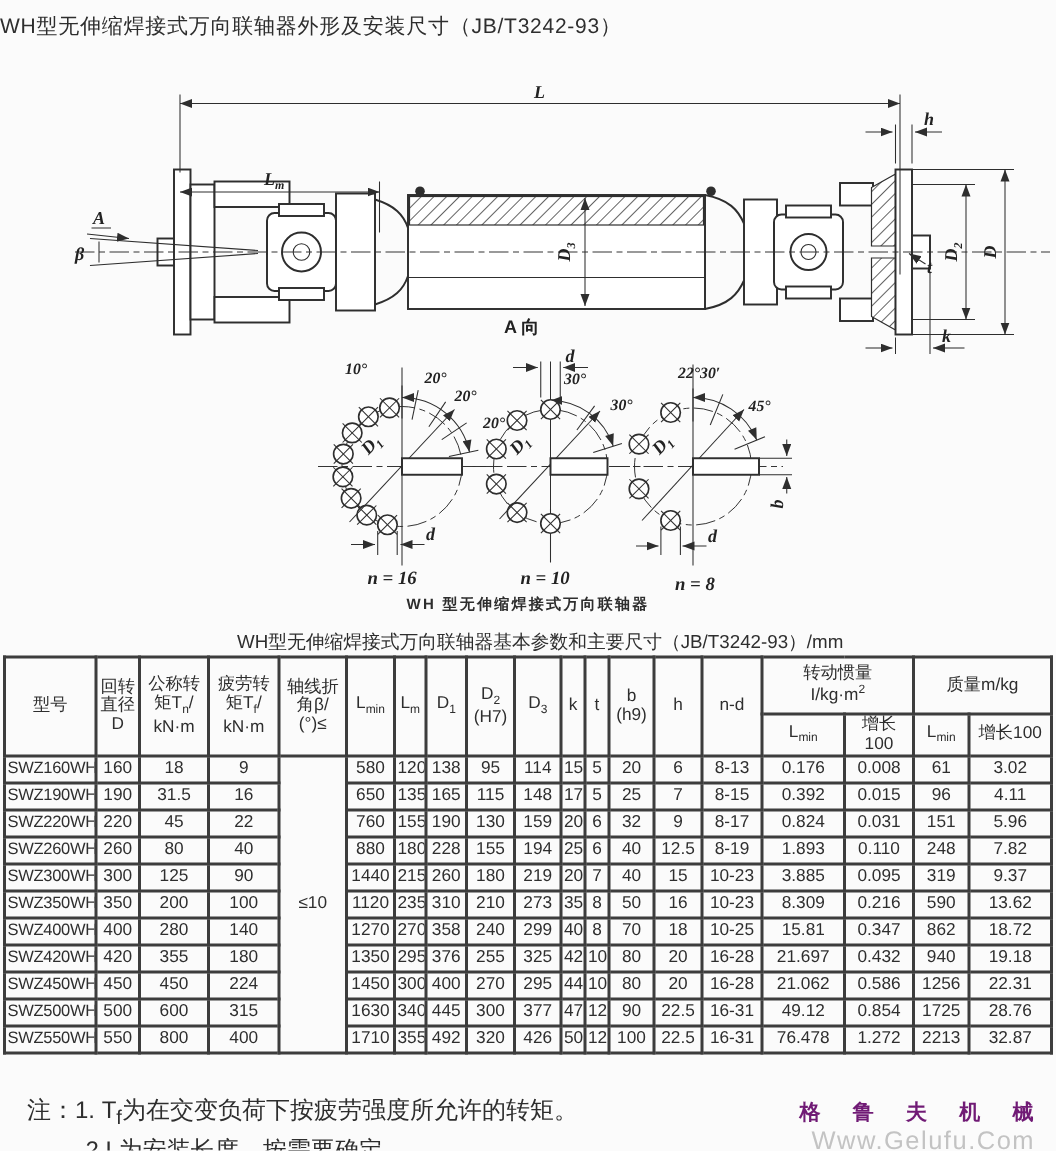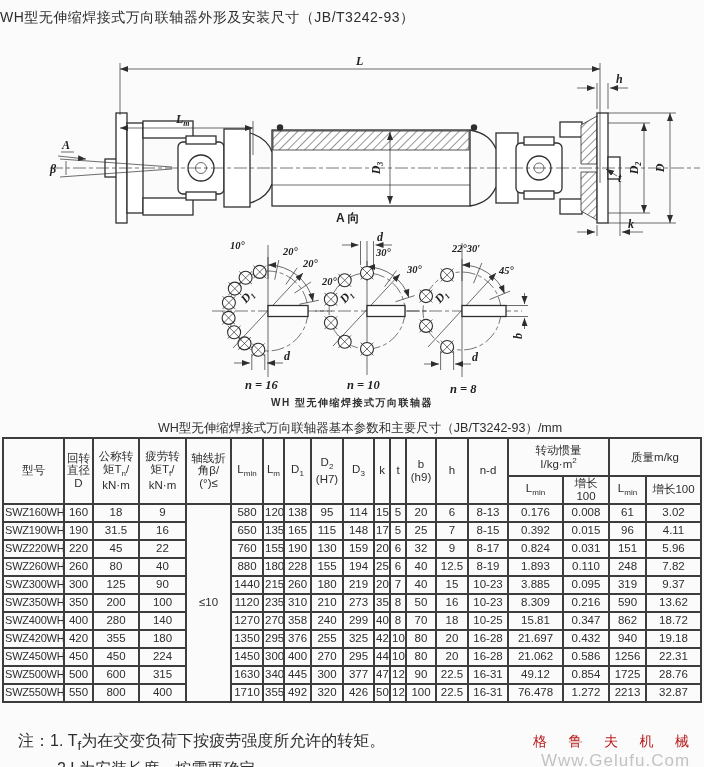--- a/index.html
+++ b/index.html
@@ -14,21 +14,21 @@
   .params thead tr:first-child{height:38px;}
   .params thead tr:last-child{height:24px;}
   .params tbody tr{height:18px;}
   .params tbody td{line-height:1;}
   .params td.model{font-size:11px;letter-spacing:-.2px;}
   .params sub{font-size:8px;}
   .params sup{font-size:8px;}
   .notes{position:absolute;top:729px;left:18px;font-size:16px;line-height:1.55;}
   .notes .n2{margin-left:39px;}
   .watermark{position:absolute;right:6px;top:733px;text-align:center;}
-  .wm1{color:#b91c1c;font-size:14px;font-weight:normal;letter-spacing:9px;font-family:"Liberation Serif","DejaVu Serif",serif;}
+  .wm1{color:#701a75;font-size:14px;font-weight:bold;letter-spacing:9px;font-family:"Liberation Serif","DejaVu Serif",serif;}
   .wm2{color:#c3c3c3;font-size:17px;letter-spacing:1px;}
   
   .ol{stroke:#2e2e2e;stroke-width:1.3;fill:none}
   .olw{stroke:#2e2e2e;stroke-width:1.3;fill:#fff}
   .thin{stroke:#2e2e2e;stroke-width:.7;fill:none}
   .cl{stroke:#2e2e2e;stroke-width:.65;fill:none;stroke-dasharray:13 3 4 3}
   .hatchfill{fill:url(#hat);stroke:#2e2e2e;stroke-width:.8}
   .dlab{font-family:"Liberation Serif","DejaVu Serif",serif;font-style:italic;font-weight:bold;font-size:12px;fill:#222}
   .alab{font-family:"Liberation Serif","DejaVu Serif",serif;font-style:italic;font-weight:bold;font-size:10.5px;fill:#222}
   .nlab{font-family:"Liberation Serif","DejaVu Serif",serif;font-style:italic;font-weight:bold;font-size:12.5px;fill:#222}

